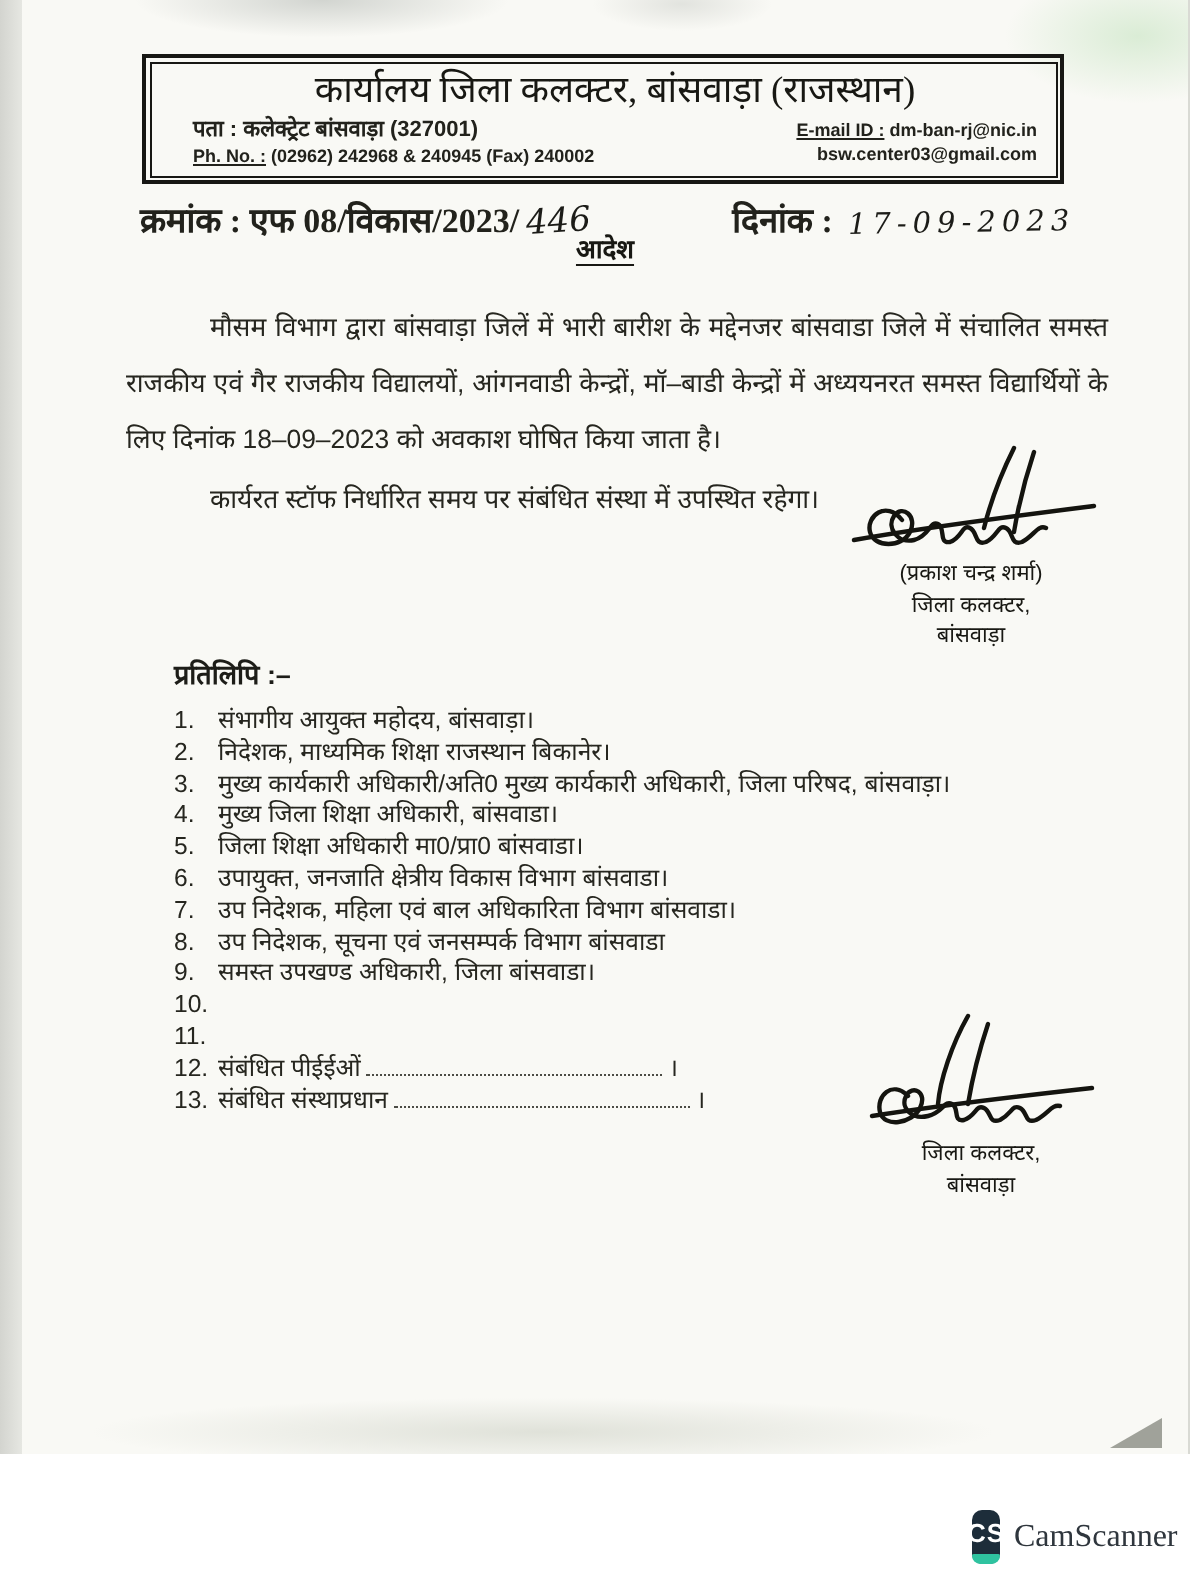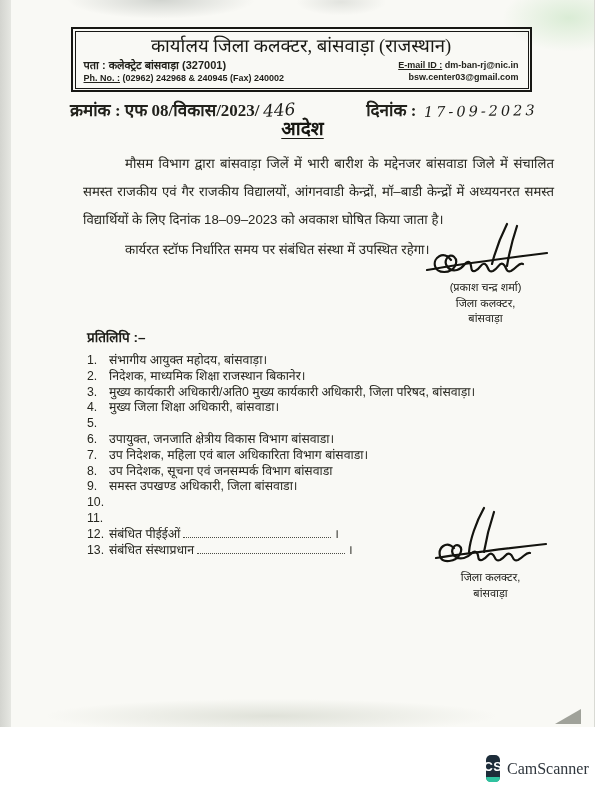--- a/index.html
+++ b/index.html
@@ -29,21 +29,21 @@
     border-left:26px solid transparent;border-bottom:15px solid #90938a;
     opacity:.85;
   }
   
   .lh-box{
     position:absolute;left:60px;top:27px;width:457px;height:61px;
     border:2.5px solid #171714;background:transparent;
   }
   .lh-inner{
     position:absolute;left:1.5px;right:1.5px;top:1.5px;bottom:1.5px;
-    border:1.2px solid #171714;padding:3px 9px 0 8px;box-sizing:border-box;
+    border:1.2px solid #171714;padding:3px 9px 0 21px;box-sizing:border-box;
   }
   .lh-title{
     text-align:center;font-size:18.5px;color:#181813;line-height:22px;
     font-family:"Liberation Serif","DejaVu Serif",serif;
   }
   .lh-row{display:flex;justify-content:space-between;margin-top:2px;}
   .lh-left .addr{font-size:11px;font-weight:bold;color:#22221c;line-height:13px;}
   .lh-left .ph{font-size:9px;font-weight:bold;color:#22221c;line-height:12px;}
   .lh-right{text-align:right;font-size:9px;font-weight:bold;color:#22221c;line-height:12px;}
   .u{text-decoration:underline;}
@@ -52,25 +52,25 @@
     position:absolute;left:59px;top:98px;width:468px;
     display:flex;justify-content:space-between;align-items:flex-start;
   }
   .reflabel,.datelabel{font-size:17px;font-weight:bold;color:#22221c;font-family:Liberation Serif, serif;}
   .hand{font-family:"DejaVu Serif","Liberation Serif",serif;font-style:italic;color:#1c1c18;}
   .ref-hand{display:inline-block;font-size:17px;margin-left:3px;transform:rotate(-4deg);}
   .date-hand{display:inline-block;font-size:14.5px;letter-spacing:3px;margin-left:8px;transform:rotate(-1deg);}
   
   .order-head{position:absolute;left:0;width:583px;top:115px;text-align:center;}
   .order-head span{
-    font-size:19px;font-weight:bold;color:#181813;
+    font-size:13px;font-weight:bold;color:#181813;
     text-decoration:underline;text-underline-offset:3px;
   }
   .body-text{
-    position:absolute;left:72px;right:40px;top:150px;
+    position:absolute;left:52px;right:40px;top:150px;
     font-size:13.2px;line-height:28px;text-align:justify;color:#26261f;
   }
   .body-text p{margin:0;text-indent:42px;}
   .body-text p + p{margin-top:2px;}
   
   .sig{position:absolute;text-align:center;color:#181813;}
   .sig svg{display:block;margin:0 auto;}
   .sig .ln{font-size:11px;line-height:15.5px;}
   .sig1{left:402px;top:222px;width:145px;}
   .sig2{left:412px;top:506px;width:135px;}
@@ -157,20 +157,21 @@
         <li>
           <span class="num">3.</span>
           <span>मुख्य कार्यकारी अधिकारी/अति0 मुख्य कार्यकारी अधिकारी, जिला परिषद, बांसवाड़ा।</span>
         </li>
         <li>
           <span class="num">4.</span>
           <span>मुख्य जिला शिक्षा अधिकारी, बांसवाडा।</span>
         </li>
         <li>
           <span class="num">5.</span>
+          <span>जिला शिक्षा अधिकारी मा0/प्रा0 बांसवाडा।</span>
         </li>
         <li>
           <span class="num">6.</span>
           <span>उपायुक्त, जनजाति क्षेत्रीय विकास विभाग बांसवाडा।</span>
         </li>
         <li>
           <span class="num">7.</span>
           <span>उप निदेशक, महिला एवं बाल अधिकारिता विभाग बांसवाडा।</span>
         </li>
         <li>

